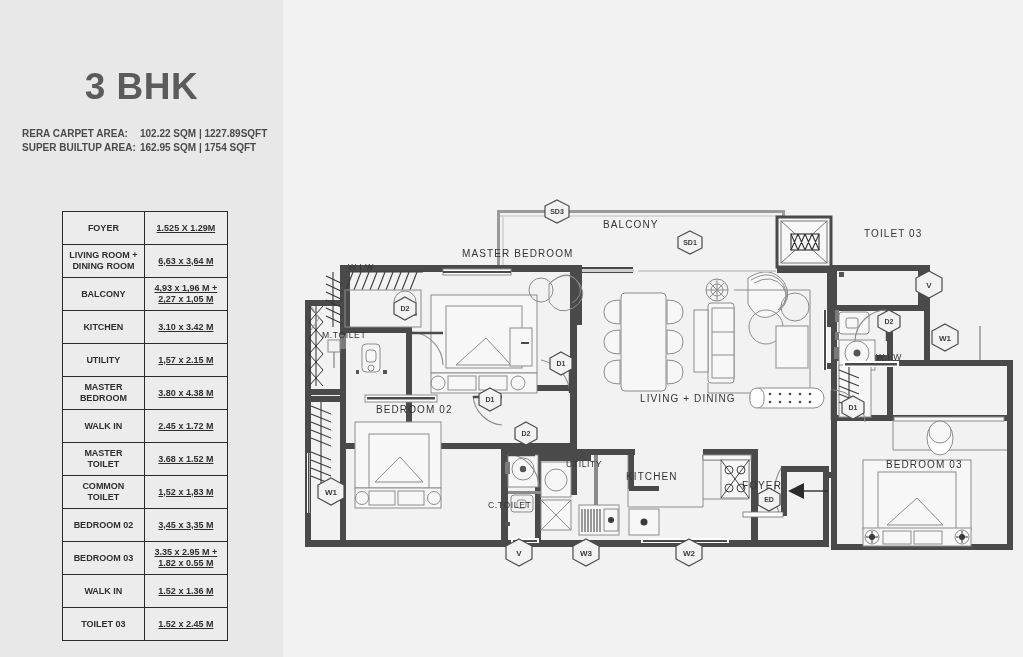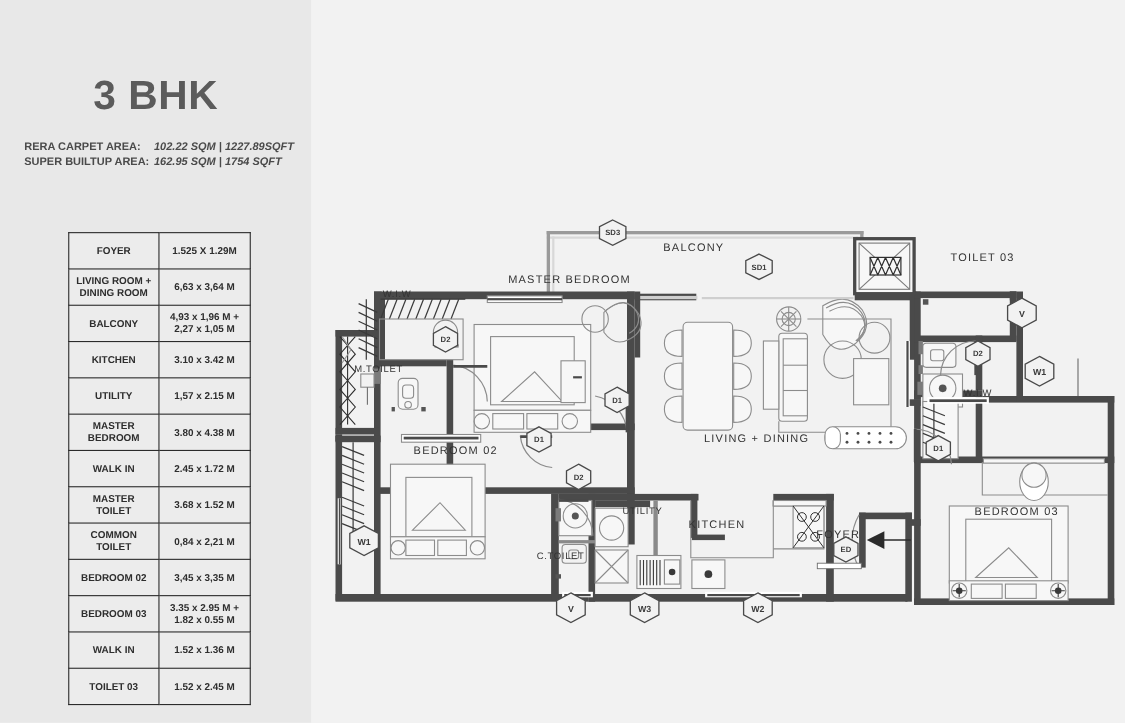--- a/index.html
+++ b/index.html
@@ -24,40 +24,40 @@
     letter-spacing:0.5px;
     font-family:"Liberation Sans", sans-serif;
   }
   .area-block{
     position:absolute;left:22px;top:127px;width:255px;
     font-size:10px;color:#4a4a4a;font-weight:bold;
     line-height:14px;
   }
   .area-row{display:flex;}
   .area-label{width:118px;white-space:nowrap;}
-  .area-value{white-space:nowrap;font-style:italic;}
+  .area-value{white-space:nowrap;}
 
   .spec-table{
     position:absolute;left:62px;top:211px;width:166px;
     border-collapse:collapse;
     background:#ececec;
   }
   .spec-table td{
     border:1px solid #2b2b2b;
     font-size:9px;
     font-weight:bold;
     color:#2e2e2e;
     text-align:center;
     padding:5px 2px;
     line-height:11px;
     height:22px;
     vertical-align:middle;
   }
   .spec-table td.name{width:80px;}
-  .spec-table td.dim{width:84px;}
+  .spec-table td.dim{width:84px;text-decoration:underline;}
 
   
   .plan-wrap{
     position:absolute;left:283px;top:0;width:740px;height:657px;
     background:#f2f2f2;
   }
   .plan-svg{display:block;}
   .rlabel{
     font-family:"Liberation Sans", sans-serif;
     fill:#333;
@@ -120,21 +120,21 @@
         <tr>
             <td class="name">WALK IN</td>
             <td class="dim">2.45 x 1.72 M</td>
           </tr>
         <tr>
             <td class="name">MASTER<br>TOILET</td>
             <td class="dim">3.68 x 1.52 M</td>
           </tr>
         <tr>
             <td class="name">COMMON<br>TOILET</td>
-            <td class="dim">0,84 x 2,21 M</td>
+            <td class="dim">1,52 x 1,83 M</td>
           </tr>
         <tr>
             <td class="name">BEDROOM 02</td>
             <td class="dim">3,45 x 3,35 M</td>
           </tr>
         <tr>
             <td class="name">BEDROOM 03</td>
             <td class="dim">3.35 x 2.95 M +<br>1.82 x 0.55 M</td>
           </tr>
         <tr>

